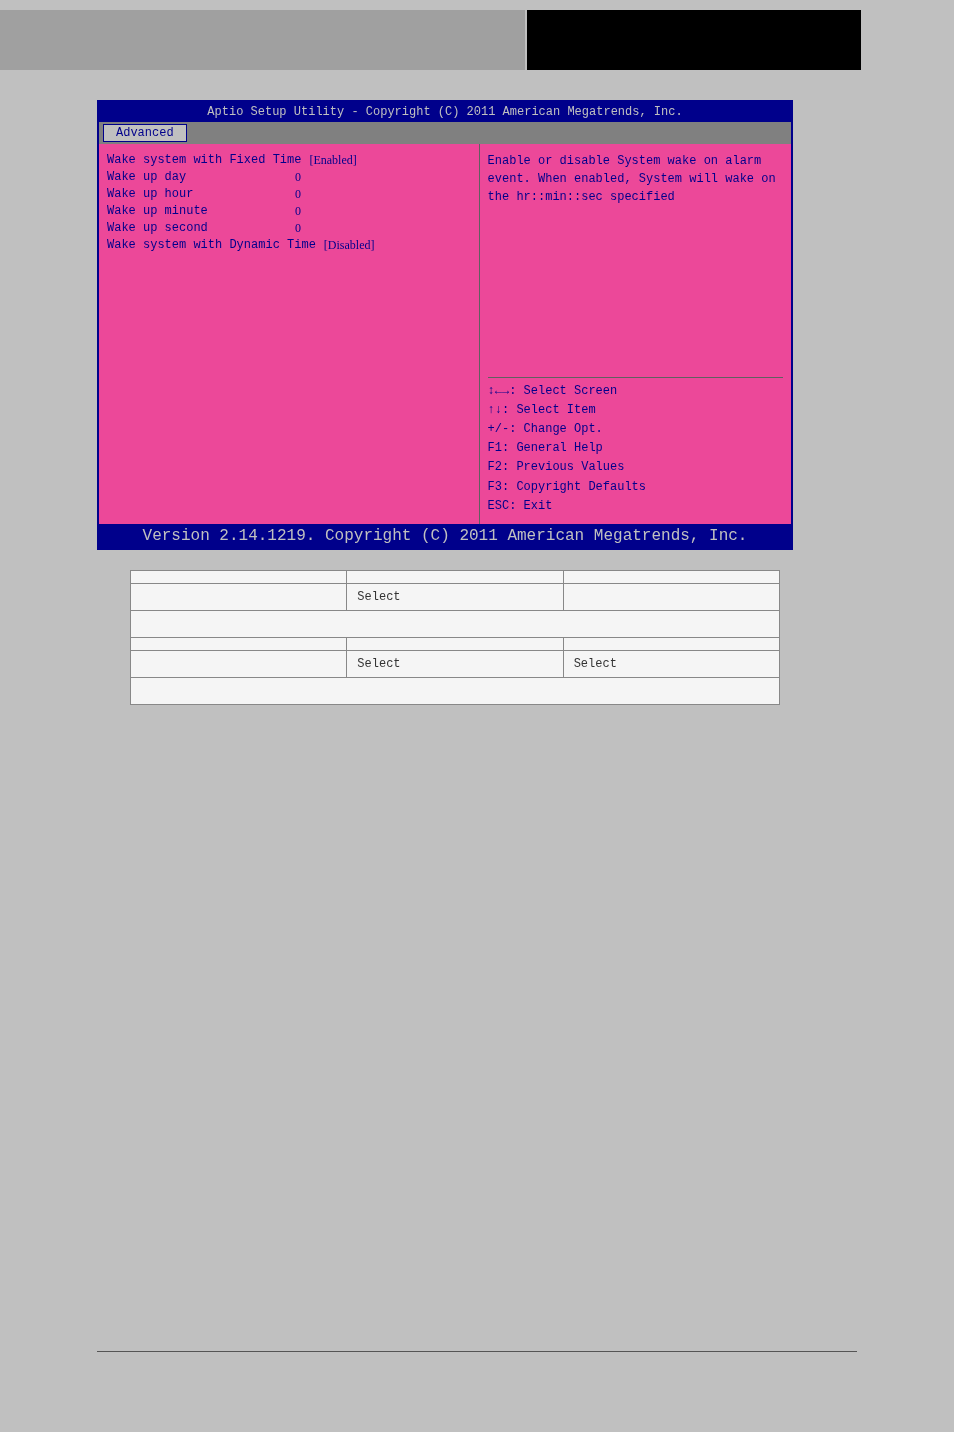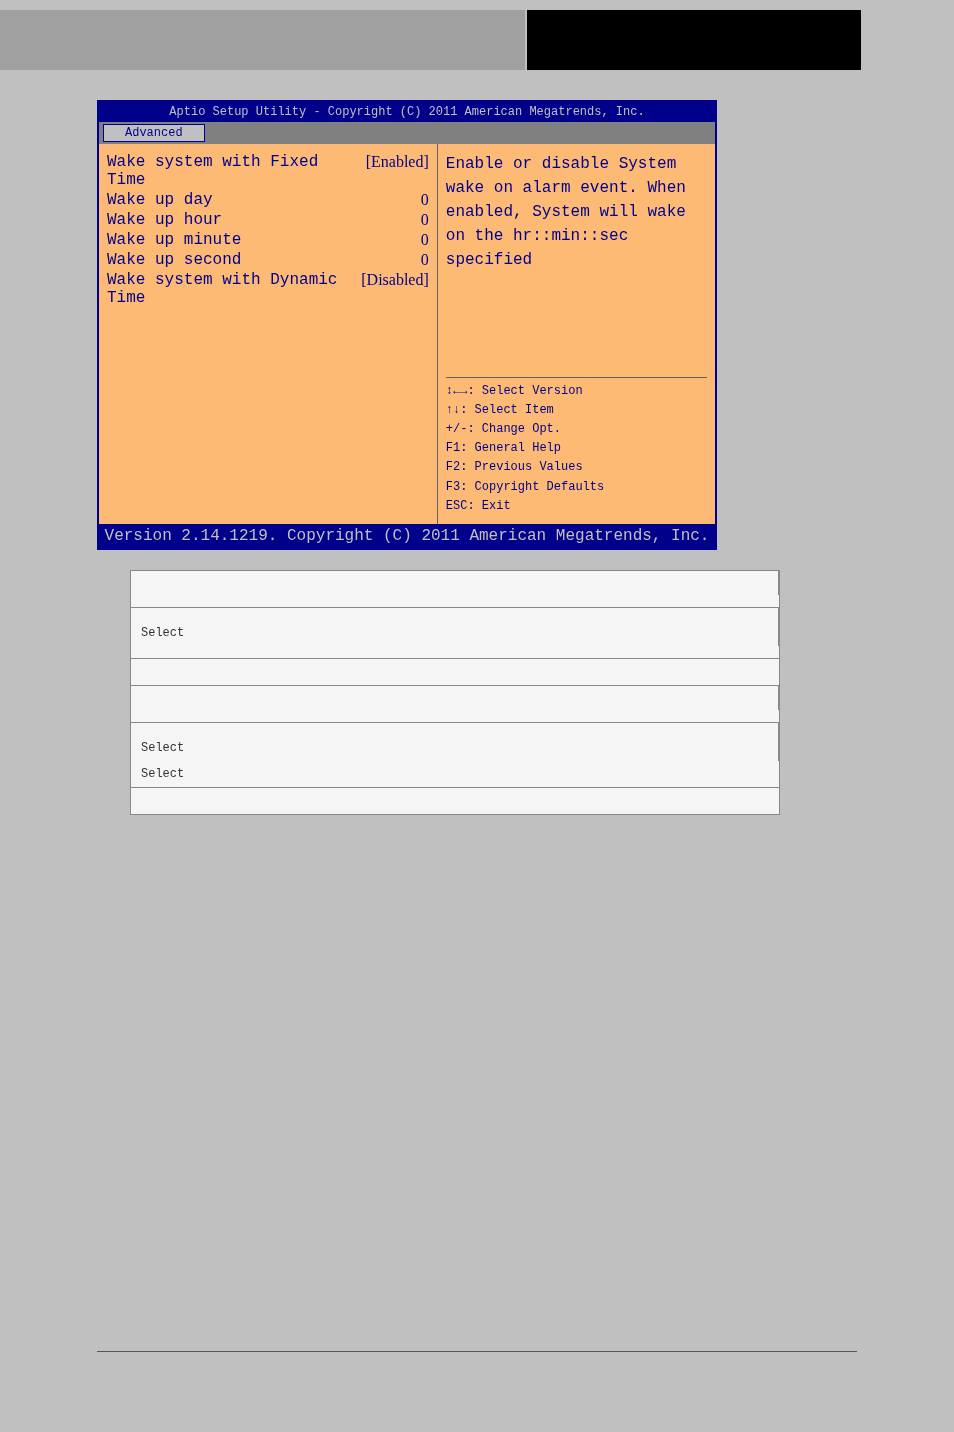--- a/index.html
+++ b/index.html
@@ -28,24 +28,24 @@
       background: #000000;
       width: 35%;
       height: 60px;
       margin-top: 10px;
       margin-left: 2px;
     }
 
     
     .bios-container {
       margin: 0 auto;
-      width: 620px;
+      width: 696px;
       margin-left: 97px;
       border: 2px solid #00008b;
-      background: #fdba74;
+      background: #ec4899;
       font-size: 12px;
       color: #00008b;
     }
 
     
     .bios-title-bar {
       background: #00008b;
       color: #c0c0c0;
       text-align: center;
       padding: 3px 0;
@@ -54,21 +54,21 @@
 
     
     .bios-tab-row {
       background: #808080;
       padding: 2px 4px;
     }
     .bios-tab {
       display: inline-block;
       background: #808080;
       color: #00008b;
-      padding: 1px 21px;
+      padding: 1px 12px;
       font-size: 12px;
       border: 1px solid #808080;
     }
     .bios-tab.active {
       background: #c0c0c0;
       color: #00008b;
       border: 1px solid #00008b;
     }
 
     
@@ -80,23 +80,22 @@
     
     .bios-left {
       width: 55%;
       padding: 8px;
       border-right: 1px solid #606060;
       color: #00008b;
     }
 
     .bios-item {
       display: flex;
-      justify-content: space-between;
       padding: 1px 0;
-      font-size: 16px;
+      font-size: 12px;
     }
     .bios-item-label {
       color: #00008b;
       min-width: 180px;
     }
     .bios-item-value {
       color: #00008b;
       margin-left: 8px;
       font-family: Liberation Serif, serif;
     }
@@ -105,21 +104,21 @@
     .bios-right {
       width: 45%;
       padding: 8px;
       display: flex;
       flex-direction: column;
       justify-content: space-between;
     }
 
     .bios-help-text {
       color: #00008b;
-      font-size: 16px;
+      font-size: 12px;
       line-height: 1.5;
       flex: 1;
       font-family: Liberation Mono, monospace;
     }
 
     .bios-divider {
       border: none;
       border-top: 1px solid #606060;
       margin: 4px 0;
     }
@@ -143,21 +142,20 @@
     .table-section {
       margin: 20px auto;
       width: 650px;
       margin-left: 130px;
       border: 1px solid #888;
     }
 
     .table-row-outer {
       display: flex;
       border-bottom: 1px solid #888;
-      flex-direction: column;
     }
     .table-row-outer:last-child {
       border-bottom: none;
     }
     .table-cell {
       padding: 6px 10px;
       font-size: 12px;
       color: #333;
       border-right: 1px solid #888;
       flex: 1;
@@ -231,21 +229,21 @@
       <div class="bios-item" style="">
         <span class="bios-item-label">Wake system with Dynamic Time</span>
         <span class="bios-item-value">[Disabled]</span>
       </div>
     </div>
 
     <div class="bios-right">
       <div class="bios-help-text">Enable or disable System wake on alarm event. When enabled, System will wake on the hr::min::sec specified</div>
       <hr class="bios-divider">
       <div class="bios-keys">
-        <div>↕←→: Select Version</div>
+        <div>↕←→: Select Screen</div>
         <div>↑↓: Select Item</div>
         <div>+/-: Change Opt.</div>
         <div>F1: General Help</div>
         <div>F2: Previous Values</div>
         <div>F3: Copyright Defaults</div>
         <div>ESC: Exit</div>
       </div>
     </div>
 
   </div>

